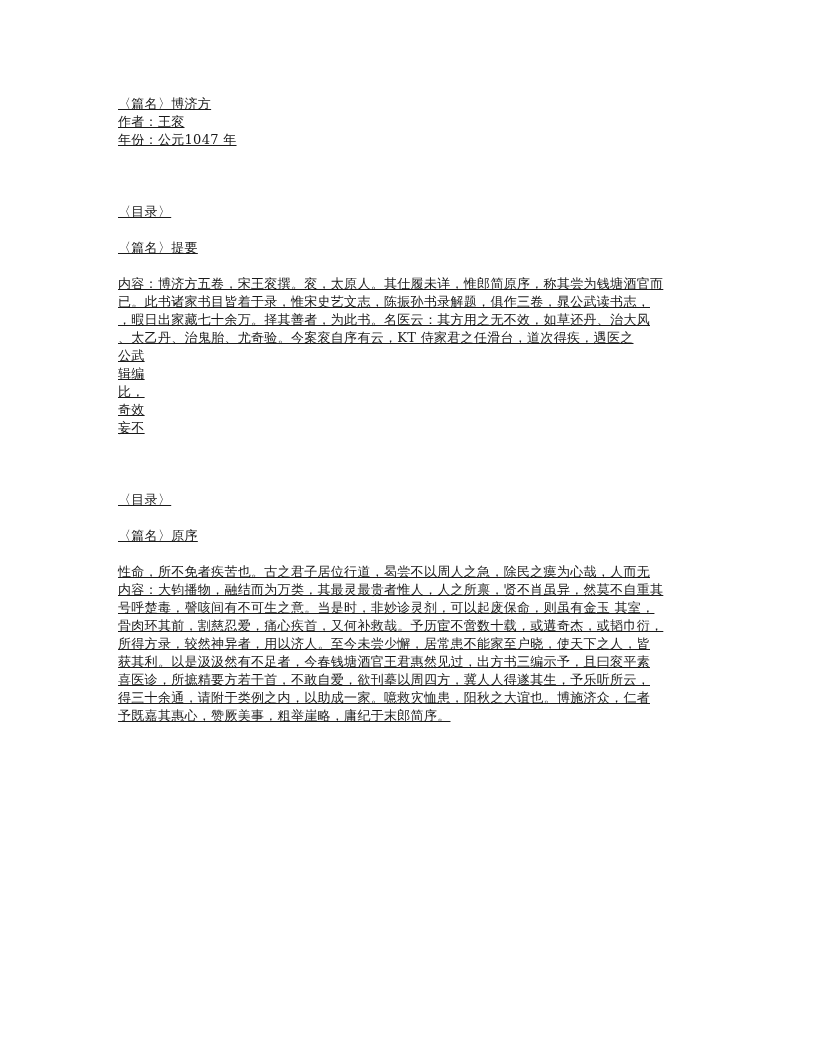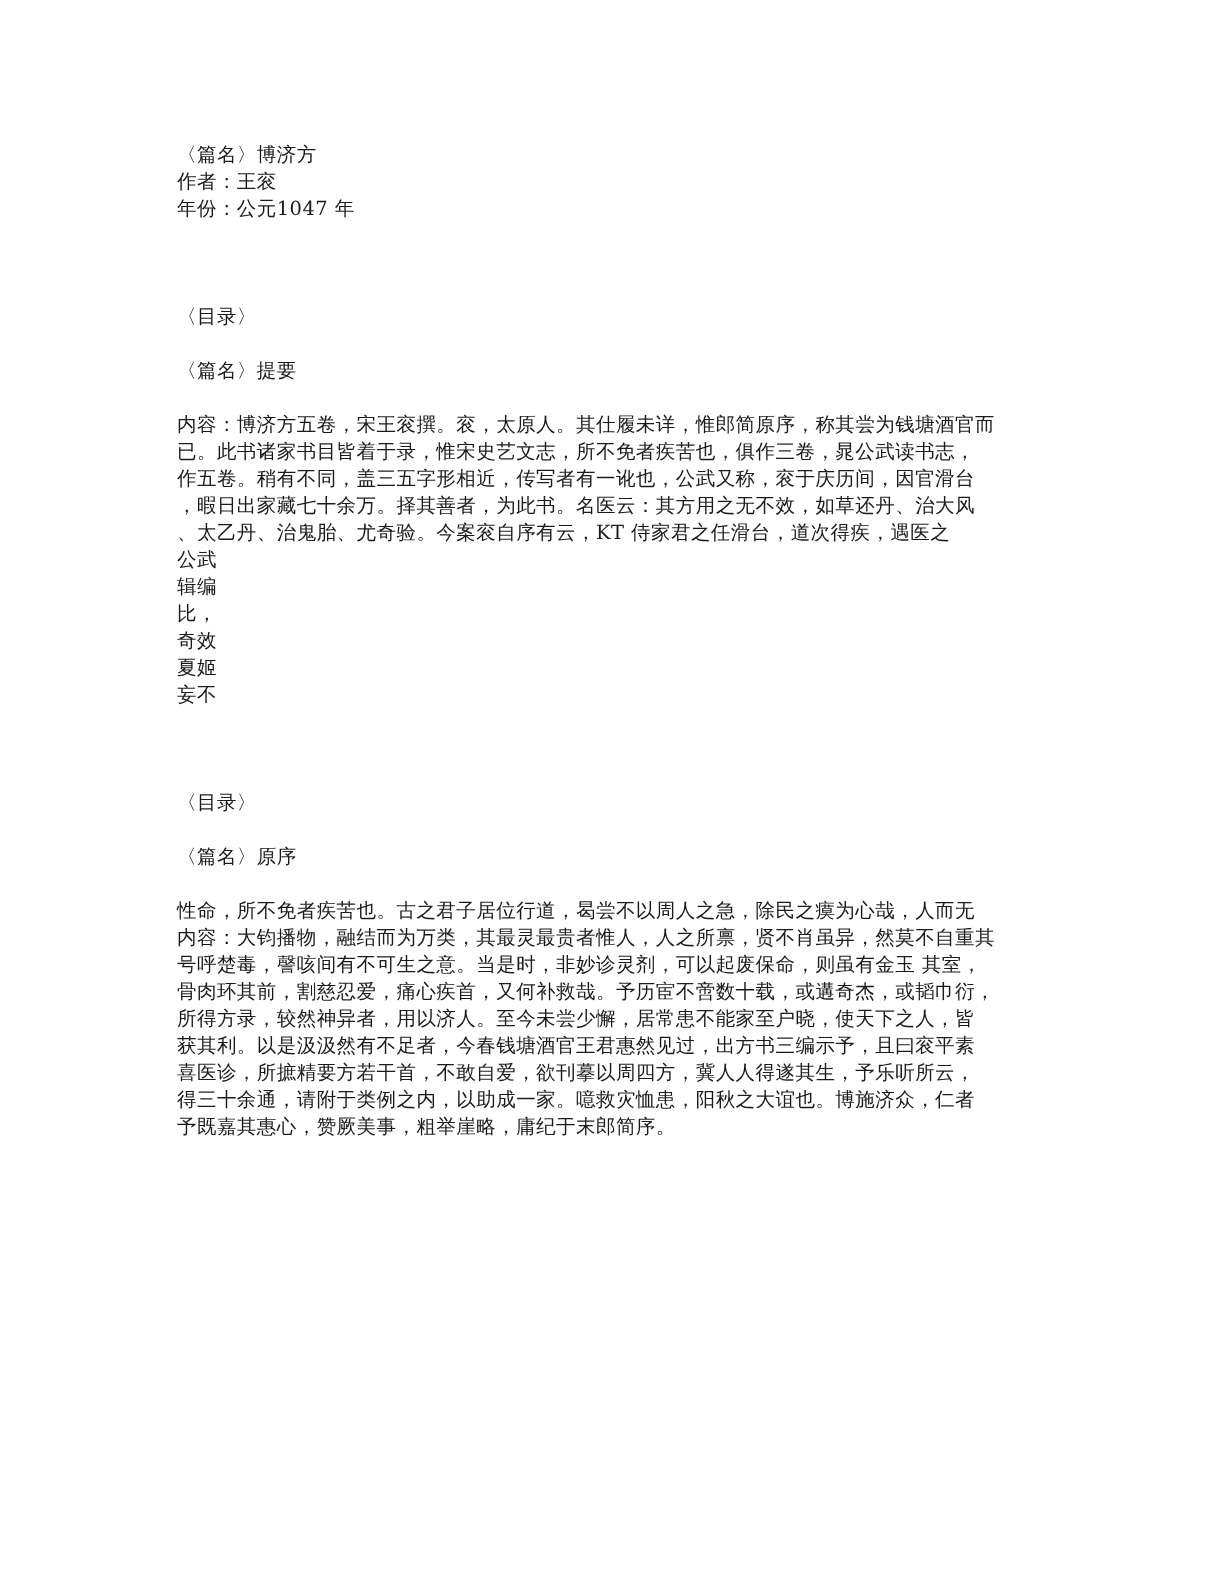--- a/index.html
+++ b/index.html
@@ -2,21 +2,21 @@
 <html><head>
   <meta charset="utf-8">
   <style>
     html, body { margin: 0; padding: 0; background: #ffffff; }
     body {
       width: 816px; height: 1056px; position: relative; overflow: hidden;
       font-family: "DejaVu Serif", "Liberation Serif", serif;
       color: #1a1a1a;
     }
     .page { position: absolute; left: 118px; top: 95px; width: 590px; }
-    .line { font-size: 13px; line-height: 18px; white-space: pre; letter-spacing: 0.3px; }
+    .line { font-size: 13px; line-height: 18px; white-space: pre; letter-spacing: 0.3px; text-decoration: underline; }
     .block { margin: 0; }
     .gap-lg { height: 54px; }
     .gap-sm { height: 18px; }
     .gap-xl { height: 54px; }
   </style>
 </head>
 <body>
 
 <div class="page">
   <div class="block">
@@ -27,29 +27,27 @@
 
   <div class="gap-lg"></div>
 
   <div class="block">
     <div class="line">〈目录〉</div>
     <div class="gap-sm"></div>
     <div class="line">〈篇名〉提要</div>
     <div class="gap-sm"></div>
     <div>
       <div class="line">内容：博济方五卷，宋王衮撰。衮，太原人。其仕履未详，惟郎简原序，称其尝为钱塘酒官而</div>
-      <div class="line">已。此书诸家书目皆着于录，惟宋史艺文志，所不免者疾苦也，俱作三卷，晁公武读书志，</div>
-      <div class="line">作五卷。稍有不同，盖三五字形相近，传写者有一讹也，公武又称，衮于庆历间，因官滑台</div>
+      <div class="line">已。此书诸家书目皆着于录，惟宋史艺文志，陈振孙书录解题，俱作三卷，晁公武读书志，</div>
       <div class="line">，暇日出家藏七十余万。择其善者，为此书。名医云：其方用之无不效，如草还丹、治大风</div>
       <div class="line">、太乙丹、治鬼胎、尤奇验。今案衮自序有云，KT 侍家君之任滑台，道次得疾，遇医之</div>
       <div class="line">公武</div>
       <div class="line">辑编</div>
       <div class="line">比，</div>
       <div class="line">奇效</div>
-      <div class="line">夏姬</div>
       <div class="line">妄不</div>
     </div>
   </div>
 
   <div class="gap-xl"></div>
 
   <div class="block">
     <div class="line">〈目录〉</div>
     <div class="gap-sm"></div>
     <div class="line">〈篇名〉原序</div>

